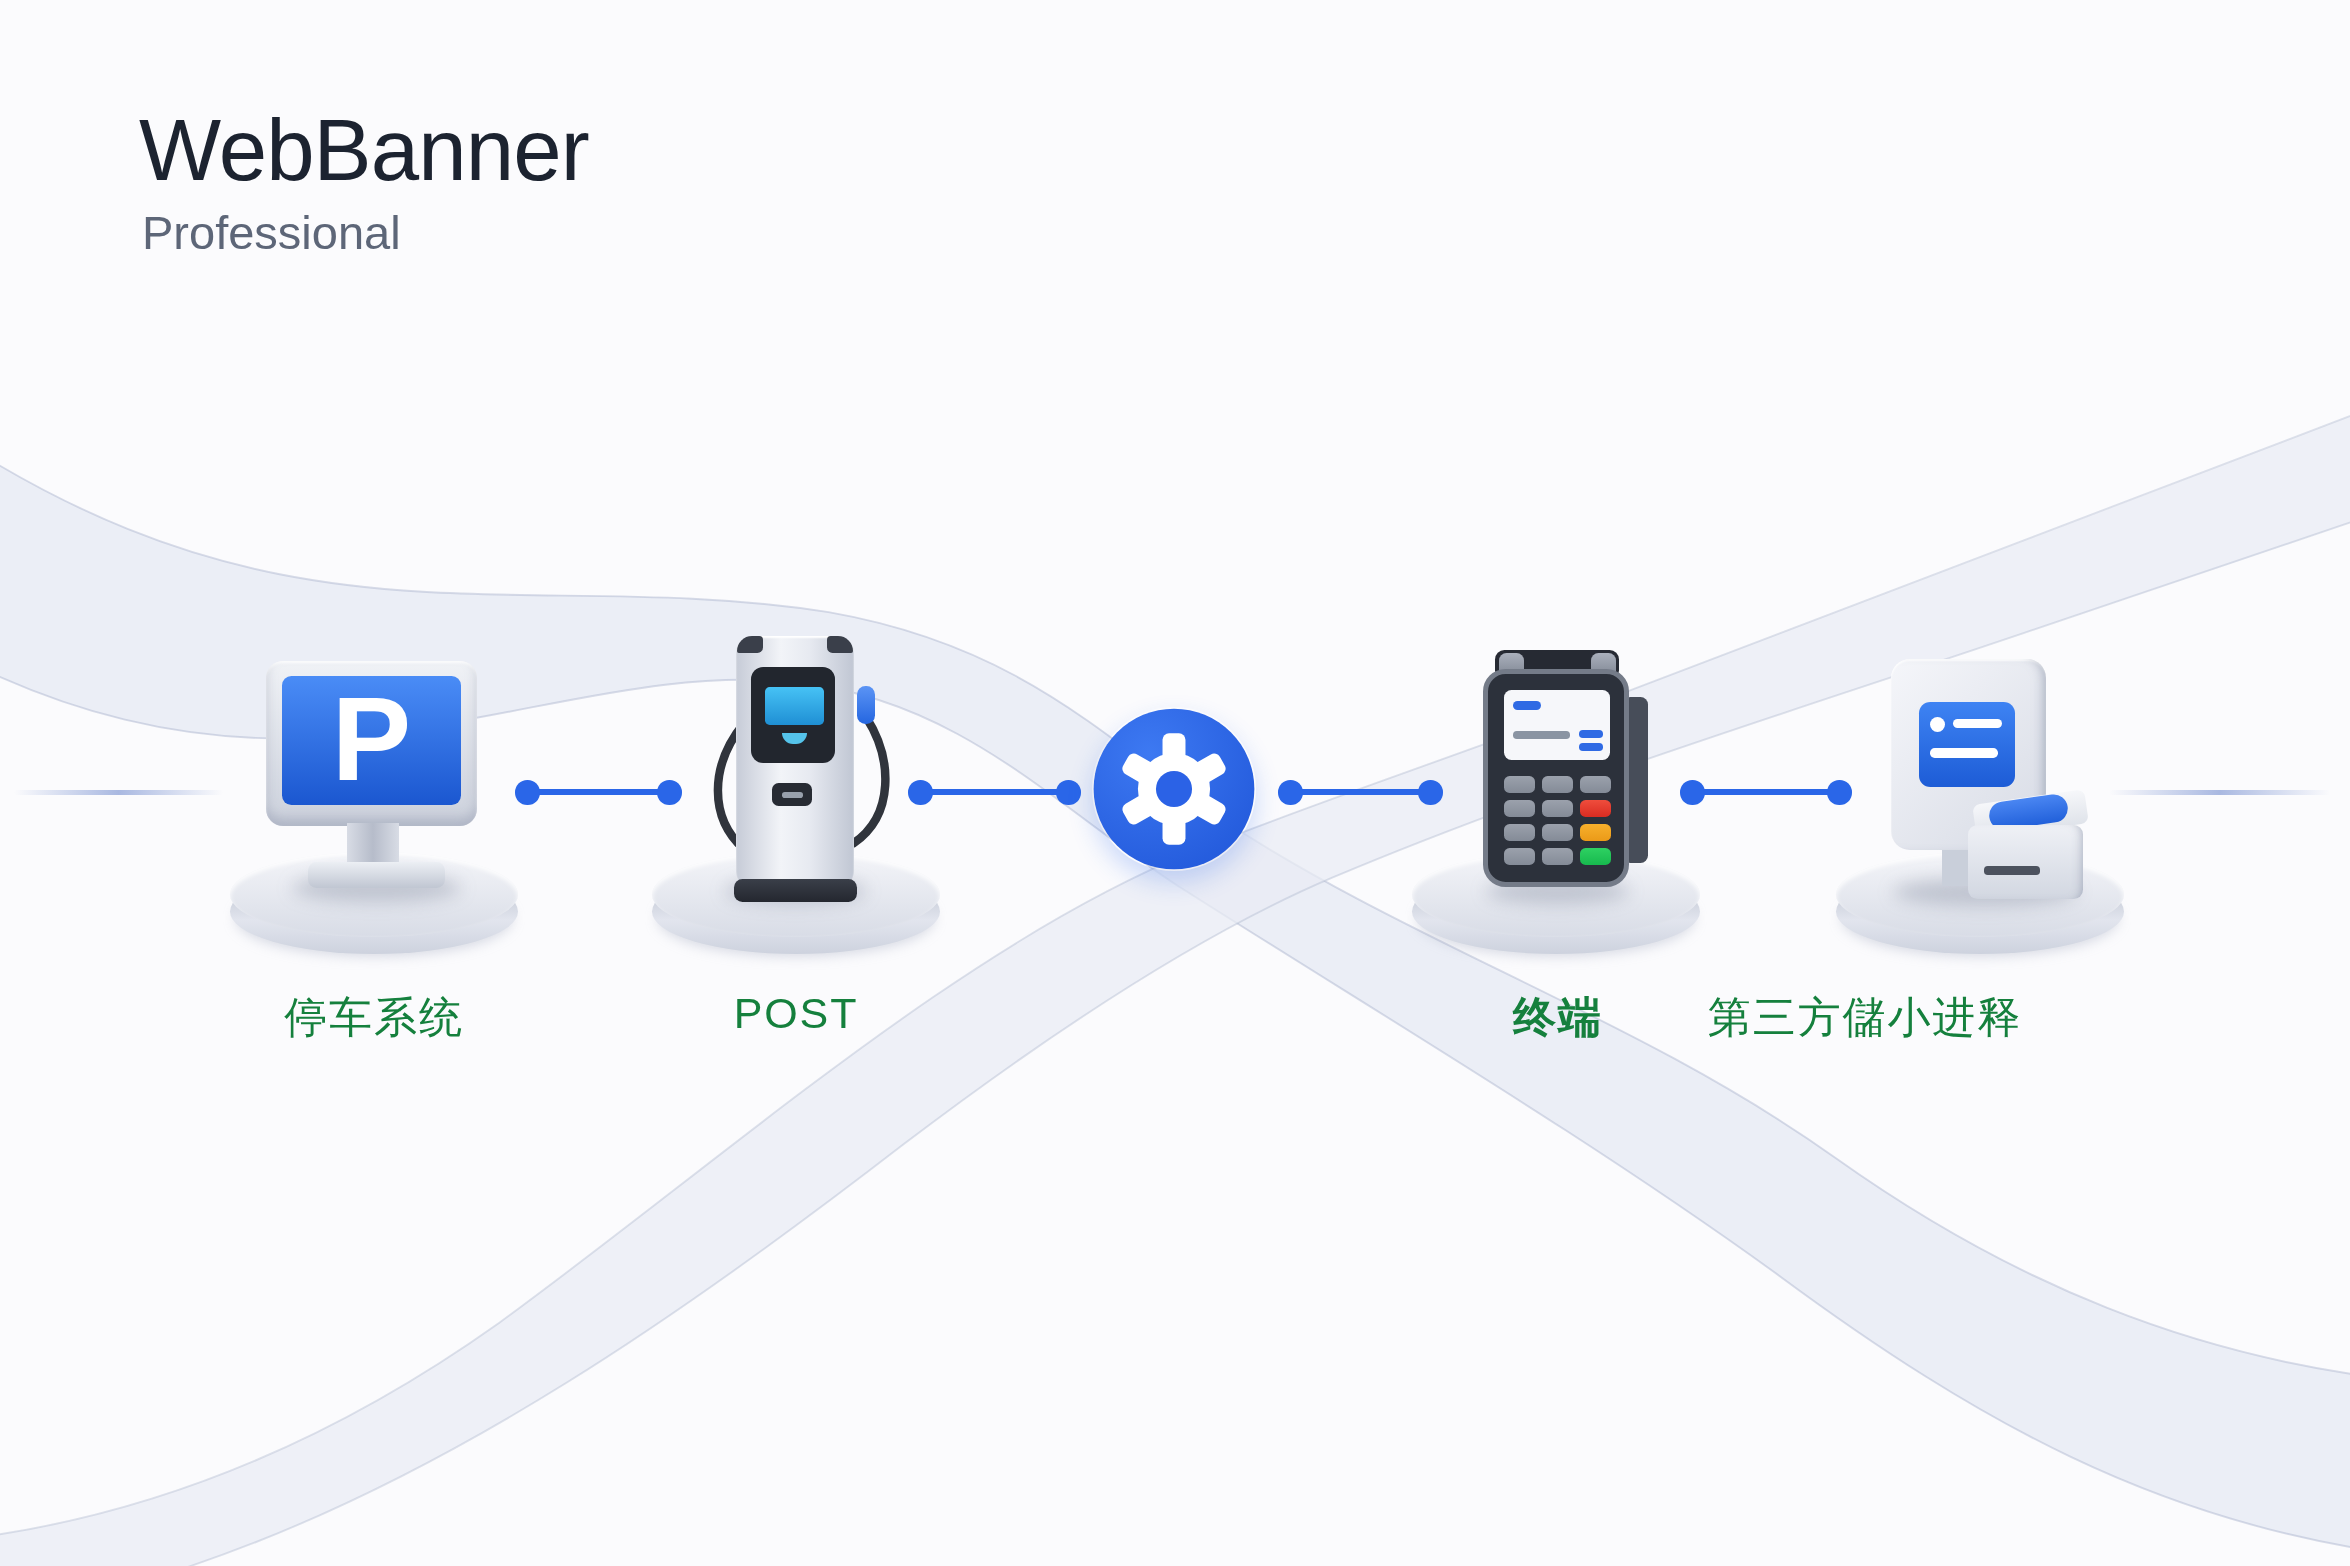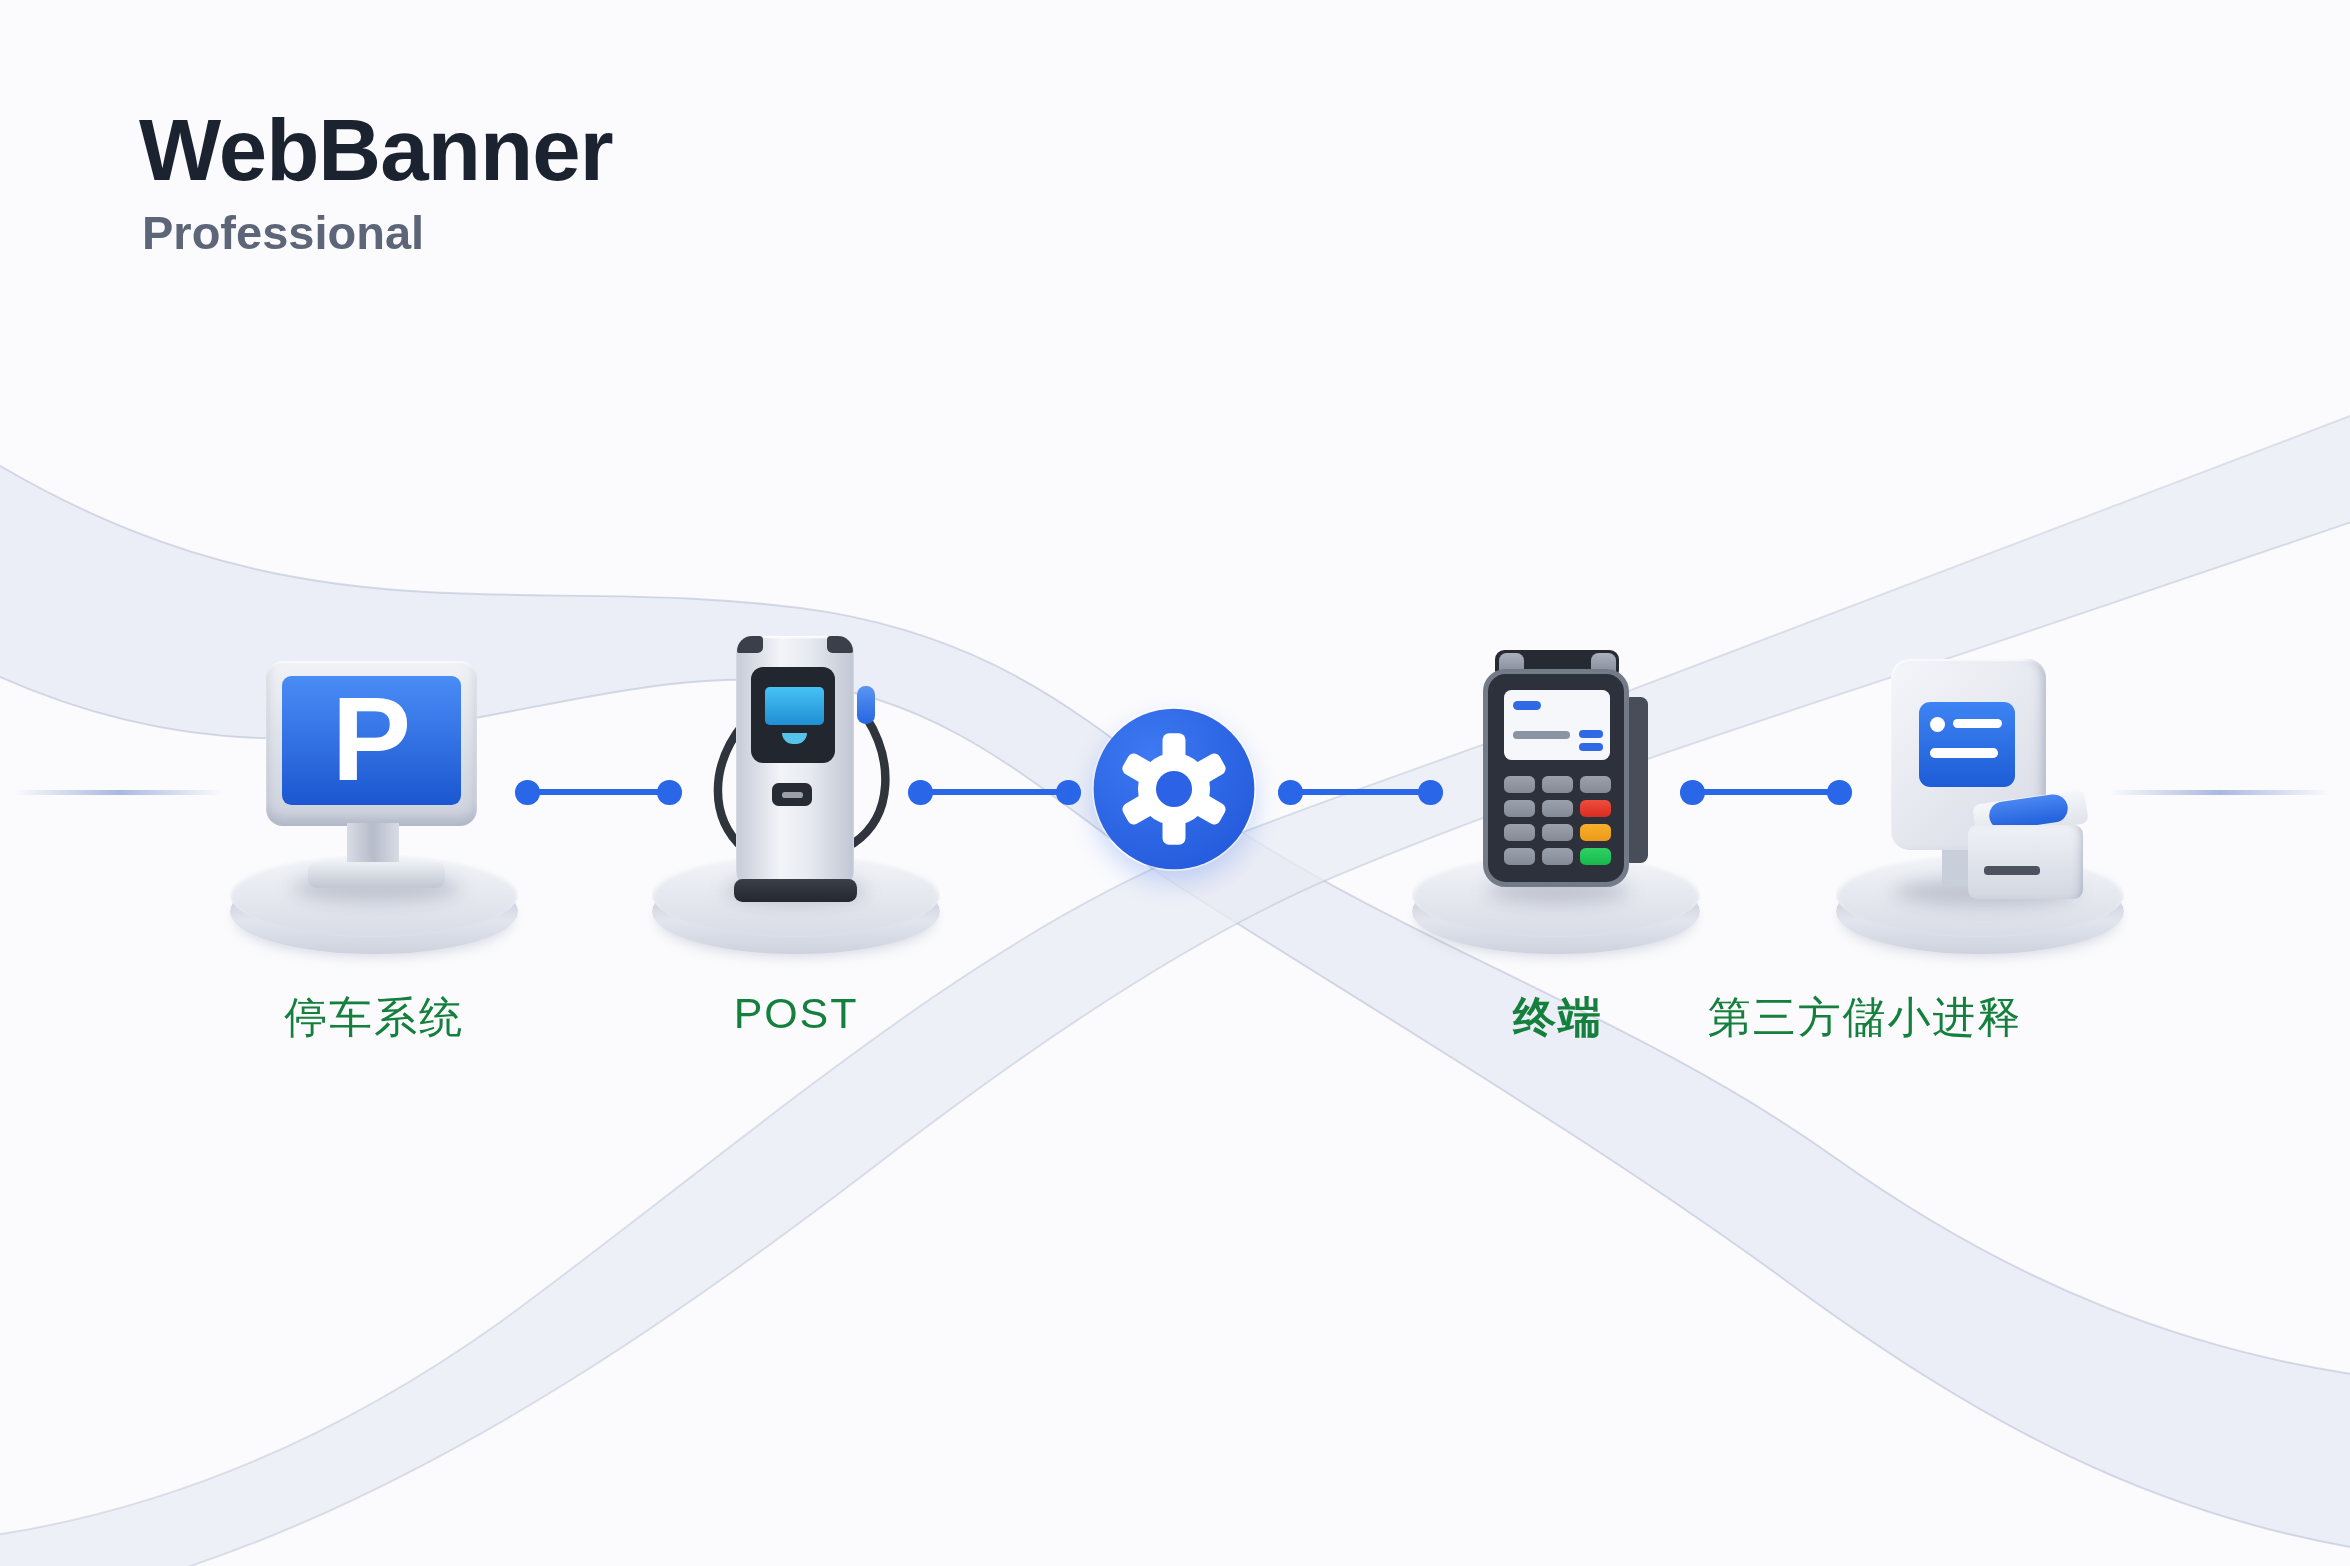--- a/index.html
+++ b/index.html
@@ -4,23 +4,23 @@
 <style>
   html,body{margin:0;padding:0;background:#fbfbfd;}
   #stage{position:relative;width:2350px;height:1567px;overflow:hidden;
          background:#fbfbfd;font-family:"Liberation Sans",sans-serif;}
   .abs{position:absolute;}
 
   
   #ribbons{position:absolute;left:0;top:0;z-index:0;}
 
   
-  .title{left:139px;top:100px;font-size:87px;font-weight:700;color:#1c2330;
+  .title{left:139px;top:100px;font-size:87px;font-weight:400;color:#1c2330;
          letter-spacing:-0.9px;z-index:5;}
-  .subtitle{left:142px;top:205px;font-size:47px;font-weight:700;color:#5d6678;z-index:5;}
+  .subtitle{left:142px;top:205px;font-size:47px;font-weight:400;color:#5d6678;z-index:5;}
 
   
   .dot{width:24.5px;height:24.5px;border-radius:50%;background:#2a66e8;top:780px;z-index:1;}
   .link{height:5.6px;border-radius:2.8px;background:#2a66e8;top:789px;z-index:1;}
   .fadeline{height:4.7px;border-radius:2.8px;top:790px;z-index:1;
     background:linear-gradient(90deg,rgba(178,192,230,0),rgba(160,177,222,.9),rgba(178,192,230,0));}
 
   
   .platform{width:288px;height:104px;top:852px;z-index:2;}
   .plat-shadow{position:absolute;left:5.6px;right:5.6px;top:28px;bottom:0;border-radius:50%;

